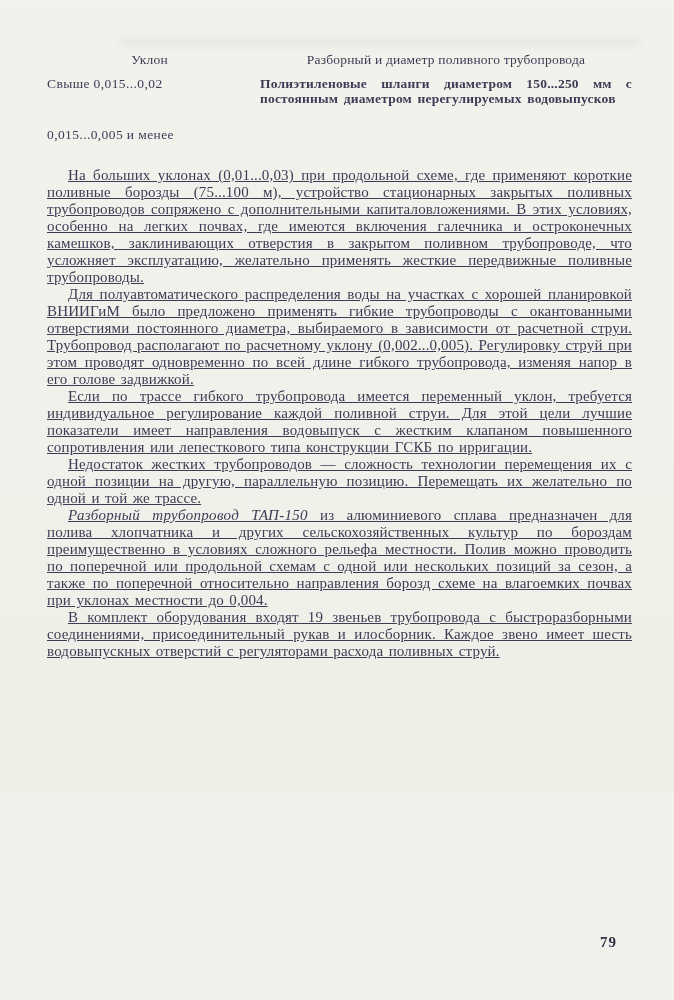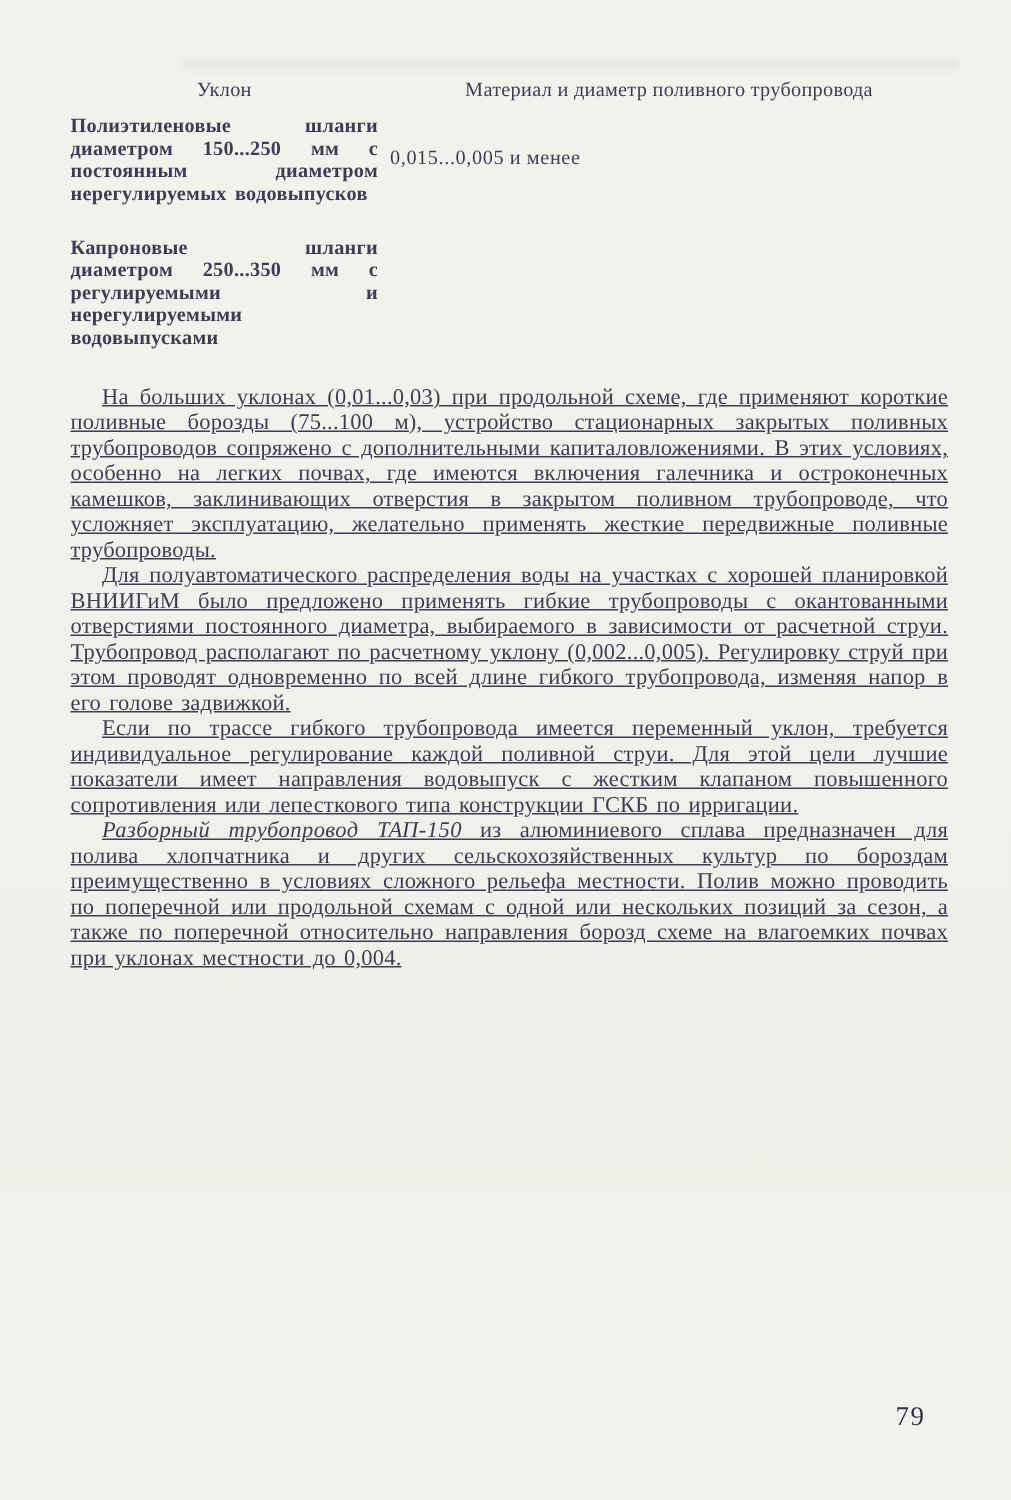--- a/index.html
+++ b/index.html
@@ -71,45 +71,47 @@
     margin: 0;
     text-decoration: underline;
   }
   .para b { color: var(--ink-bold); letter-spacing: 0.1px; }
   .para i { letter-spacing: 0.3px; }
   
   .pageno {
     position: absolute;
     top: 934px;
     right: 57px;
-    font-size: 18px;
-    font-weight: normal;
+    font-size: 15px;
+    font-weight: bold;
     color: var(--ink-bold);
     letter-spacing: 1px;
   }
 </style>
 </head>
 <body>
 
 <div class="page">
 
   <div class="ghost"></div>
 
   <div class="slope-table">
     <div class="th">Уклон</div>
-    <div class="th">Материал и диаметр поливного трубопровода</div>
+    <div class="th">Разборный и диаметр поливного трубопровода</div>
 
+    <div class="cell-slope">Свыше 0,015...0,02</div>
     <div class="cell-material">Полиэтиленовые шланги диаметром 150...250 мм с постоянным диаметром нерегулируемых водовыпусков</div>
 
     <div class="cell-slope row2">0,015...0,005 и менее</div>
-    <div class="cell-material row2">Капроновые шланги диаметром 250...350 мм с регулируемыми и нерегулируемыми водовыпусками</div>
   </div>
 
   <div class="bodytext">
     <p class="para">На больших уклонах (0,01...0,03) при продольной схеме, где применяют короткие поливные борозды (75...100 м), устройство стационарных закрытых поливных трубопроводов сопряжено с дополнительными капиталовложениями. В этих условиях, особенно на легких почвах, где имеются включения галечника и остроконечных камешков, заклинивающих отверстия в закрытом поливном трубопроводе, что усложняет эксплуатацию, желательно применять жесткие передвижные поливные трубопроводы.</p>
     <p class="para">Для полуавтоматического распределения воды на участках с хорошей планировкой ВНИИГиМ было предложено применять гибкие трубопроводы с окантованными отверстиями постоянного диаметра, выбираемого в зависимости от расчетной струи. Трубопровод располагают по расчетному уклону (0,002...0,005). Регулировку струй при этом проводят одновременно по всей длине гибкого трубопровода, изменяя напор в его голове задвижкой.</p>
     <p class="para">Если по трассе гибкого трубопровода имеется переменный уклон, требуется индивидуальное регулирование каждой поливной струи. Для этой цели лучшие показатели имеет направления водовыпуск с жестким клапаном повышенного сопротивления или лепесткового типа конструкции ГСКБ по ирригации.</p>
+    <p class="para">Недостаток жестких трубопроводов — сложность технологии перемещения их с одной позиции на другую, параллельную позицию. Перемещать их желательно по одной и той же трассе.</p>
     <p class="para"><i>Разборный трубопровод ТАП-150</i><span> из алюминиевого сплава предназначен для полива хлопчатника и других сельскохозяйственных культур по бороздам преимущественно в условиях сложного рельефа местности. Полив можно проводить по поперечной или продольной схемам с одной или нескольких позиций за сезон, а также по поперечной относительно направления борозд схеме на влагоемких почвах при уклонах местности до 0,004.</span></p>
+    <p class="para">В комплект оборудования входят 19 звеньев трубопровода с быстроразборными соединениями, присоединительный рукав и илосборник. Каждое звено имеет шесть водовыпускных отверстий с регуляторами расхода поливных струй.</p>
   </div>
 
   <div class="pageno">79</div>
 
 </div>
 
 </body></html>

